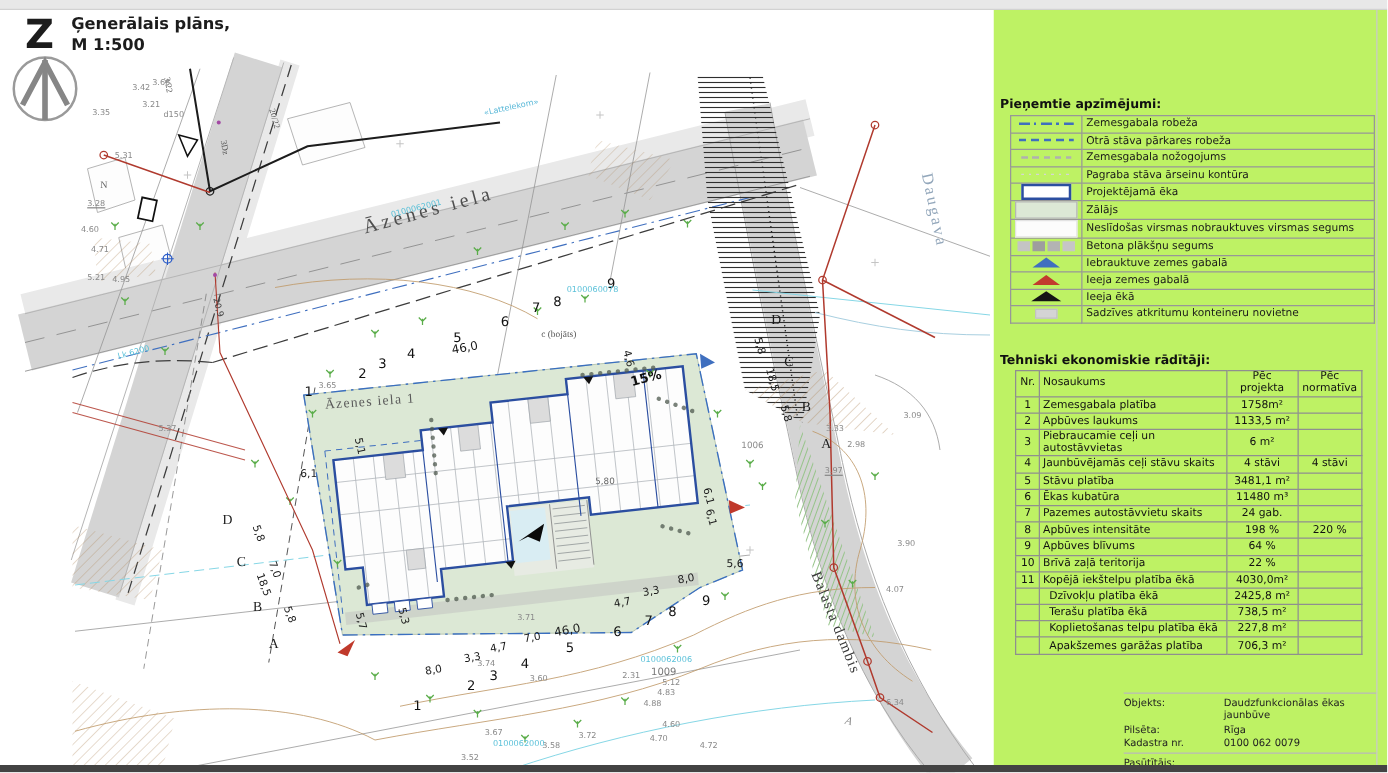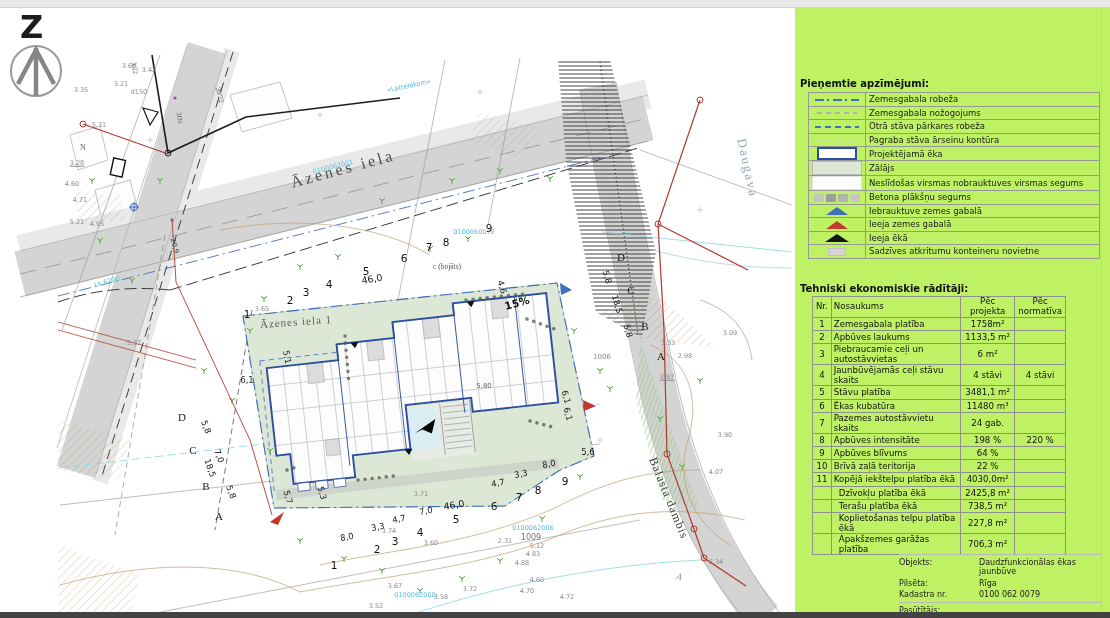--- a/index.html
+++ b/index.html
@@ -17,21 +17,21 @@
   #plan-labels{position:absolute;left:0;top:0;width:1110px;height:618px;pointer-events:none;}
   .plbl{position:absolute;white-space:nowrap;line-height:1;}
   .plbl.serif{font-family:"Liberation Serif","DejaVu Serif",serif;}
   
   #panel{position:absolute;left:795px;top:8px;width:315px;height:604px;background:#bef264;}
   .ptitle{position:absolute;font-size:10px;font-weight:700;color:#111;}
   table{border-collapse:collapse;}
   #legend-table{position:absolute;left:13px;top:84px;width:292px;}
   #legend-table td{border:1px solid #979797;font-size:8.5px;color:#1a1a1a;height:12.5px;padding:0 3px;}
   #legend-table td.sw-cell{width:52px;text-align:center;padding:0 2px;}
-  #ind-table{position:absolute;left:17px;top:288px;width:254px;}
+  #ind-table{position:absolute;left:17px;top:288px;width:278px;}
   #ind-table td{border:1px solid #8f8f8f;font-size:8.6px;color:#111;height:12.2px;padding:0 2px;}
   #ind-table tr.hd td{height:20px;text-align:center;white-space:pre-line;line-height:1.15;}
   #ind-table td.c{text-align:center;}
   #ind-table tr.sub td.name{padding-left:7px;}
   #info{position:absolute;left:104px;top:544px;width:202px;font-size:8px;color:#222;}
   .info-row{display:flex;padding:1.5px 0 1px 0;}
   .info-row.sep{border-top:1px solid #b9b9b9;padding-top:3px;margin-top:2px;}
   .info-label{width:80px;flex:none;}
   .info-value{flex:1;}
   
@@ -312,21 +312,21 @@
       <span class="plbl" style="left: 489px; top: 228px; font-size: 10.5px; color: rgb(17, 17, 17); transform: translate(-50%, -50%) rotate(0deg);">9</span>
       <span class="plbl" style="left: 334px; top: 565px; font-size: 10.5px; color: rgb(17, 17, 17); transform: translate(-50%, -50%) rotate(0deg);">1</span>
       <span class="plbl" style="left: 377px; top: 549px; font-size: 10.5px; color: rgb(17, 17, 17); transform: translate(-50%, -50%) rotate(0deg);">2</span>
       <span class="plbl" style="left: 395px; top: 541px; font-size: 10.5px; color: rgb(17, 17, 17); transform: translate(-50%, -50%) rotate(0deg);">3</span>
       <span class="plbl" style="left: 420px; top: 532px; font-size: 10.5px; color: rgb(17, 17, 17); transform: translate(-50%, -50%) rotate(0deg);">4</span>
       <span class="plbl" style="left: 456px; top: 519px; font-size: 10.5px; color: rgb(17, 17, 17); transform: translate(-50%, -50%) rotate(0deg);">5</span>
       <span class="plbl" style="left: 494px; top: 506px; font-size: 10.5px; color: rgb(17, 17, 17); transform: translate(-50%, -50%) rotate(0deg);">6</span>
       <span class="plbl" style="left: 519px; top: 497px; font-size: 10.5px; color: rgb(17, 17, 17); transform: translate(-50%, -50%) rotate(0deg);">7</span>
       <span class="plbl" style="left: 538px; top: 490px; font-size: 10.5px; color: rgb(17, 17, 17); transform: translate(-50%, -50%) rotate(0deg);">8</span>
       <span class="plbl" style="left: 565px; top: 481px; font-size: 10.5px; color: rgb(17, 17, 17); transform: translate(-50%, -50%) rotate(0deg);">9</span>
-      <span class="plbl" style="left: 113px; top: 70px; font-size: 6.5px; color: rgb(138, 138, 138); transform: translate(-50%, -50%) rotate(0deg); margin-left: 36px;">3.42</span>
+      <span class="plbl" style="left: 113px; top: 70px; font-size: 6.5px; color: rgb(138, 138, 138); transform: translate(-50%, -50%) rotate(0deg);">3.42</span>
       <span class="plbl" style="left: 129px; top: 66px; font-size: 6.5px; color: rgb(138, 138, 138); transform: translate(-50%, -50%) rotate(0deg);">3.66</span>
       <span class="plbl" style="left: 121px; top: 84px; font-size: 6.5px; color: rgb(138, 138, 138); transform: translate(-50%, -50%) rotate(0deg);">3.21</span>
       <span class="plbl" style="left: 81px; top: 90px; font-size: 6.5px; color: rgb(138, 138, 138); transform: translate(-50%, -50%) rotate(0deg);">3.35</span>
       <span class="plbl" style="left: 139px; top: 92px; font-size: 6.5px; color: rgb(138, 138, 138); transform: translate(-50%, -50%) rotate(0deg);">d150</span>
       <span class="plbl" style="left: 99px; top: 125px; font-size: 6.5px; color: rgb(138, 138, 138); transform: translate(-50%, -50%) rotate(0deg);">5.31</span>
       <span class="plbl" style="left: 77px; top: 163px; font-size: 6.5px; color: rgb(138, 138, 138); transform: translate(-50%, -50%) rotate(0deg); text-decoration: underline;">3.28</span>
       <span class="plbl" style="left: 72px; top: 184px; font-size: 6.5px; color: rgb(138, 138, 138); transform: translate(-50%, -50%) rotate(0deg);">4.60</span>
       <span class="plbl" style="left: 80px; top: 200px; font-size: 6.5px; color: rgb(138, 138, 138); transform: translate(-50%, -50%) rotate(0deg);">4.71</span>
       <span class="plbl" style="left: 77px; top: 222px; font-size: 6.5px; color: rgb(138, 138, 138); transform: translate(-50%, -50%) rotate(0deg);">5.21</span>
       <span class="plbl" style="left: 97px; top: 224px; font-size: 6.5px; color: rgb(138, 138, 138); transform: translate(-50%, -50%) rotate(0deg);">4.95</span>
@@ -361,36 +361,40 @@
       <span class="plbl" style="left: 533px; top: 528px; font-size: 6.5px; color: rgb(91, 193, 217); transform: translate(-50%, -50%) rotate(0deg);">0100062006</span>
       <span class="plbl" style="left: 415px; top: 595px; font-size: 6.5px; color: rgb(91, 193, 217); transform: translate(-50%, -50%) rotate(0deg);">0100062000</span>
     </div>
 
   <div id="north-letter">Z</div>
   <svg id="north-svg" width="58" height="62">
     <circle cx="29" cy="33" r="25" stroke="#9a9a9a" stroke-width="2" fill="none"></circle>
     <path d="M29,58 V10" stroke="#868686" stroke-width="4.5" fill="none"></path>
     <path d="M11,46 L29,12 L47,46" stroke="#868686" stroke-width="4.5" fill="none"></path>
   </svg>
+  <div id="title">
+    <div>Ģenerālais plāns,</div>
+    <div>M 1:500</div>
+  </div>
 
   <div id="panel">
     <div class="ptitle" style="left:5px;top:70px;position:absolute;">Pieņemtie apzīmējumi:</div>
     <table id="legend-table">
         <tbody id="legend-body">
           <tr>
             <td class="sw-cell"><span class="sw sw-dashdot-blue"></span></td>
             <td>Zemesgabala robeža</td>
           </tr>
           <tr>
+            <td class="sw-cell"><span class="sw sw-dash-blue"></span></td>
+            <td>Otrā stāva pārkares robeža</td>
+          </tr>
+          <tr>
             <td class="sw-cell"><span class="sw sw-dash-gray"></span></td>
             <td>Zemesgabala nožogojums</td>
-          </tr>
-          <tr>
-            <td class="sw-cell"><span class="sw sw-dash-blue"></span></td>
-            <td>Otrā stāva pārkares robeža</td>
           </tr>
           <tr>
             <td class="sw-cell"><span class="sw sw-faint"></span></td>
             <td>Pagraba stāva ārseinu kontūra</td>
           </tr>
           <tr>
             <td class="sw-cell"><span class="sw sw-bldg"></span></td>
             <td>Projektējamā ēka</td>
           </tr>
           <tr>

